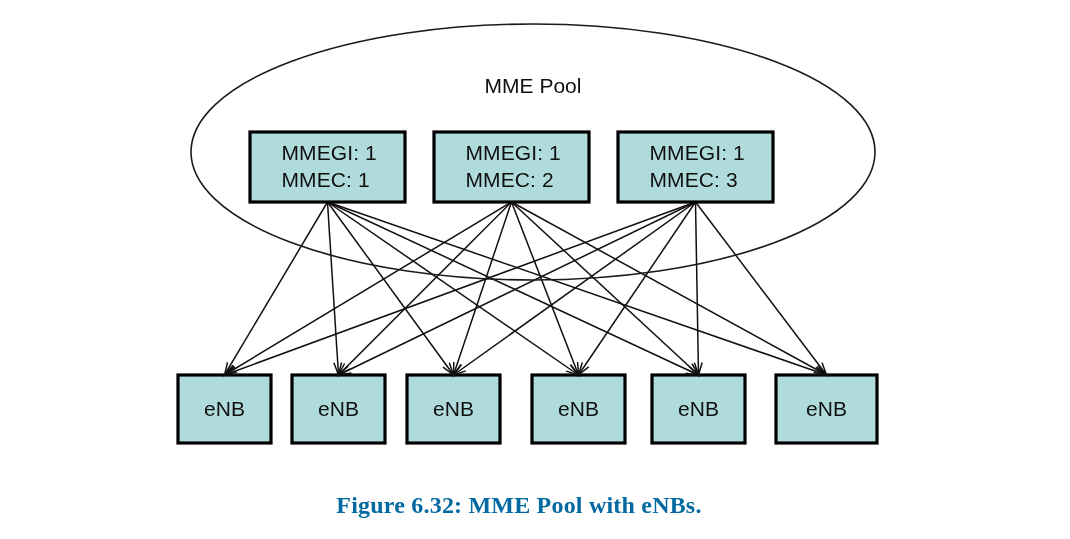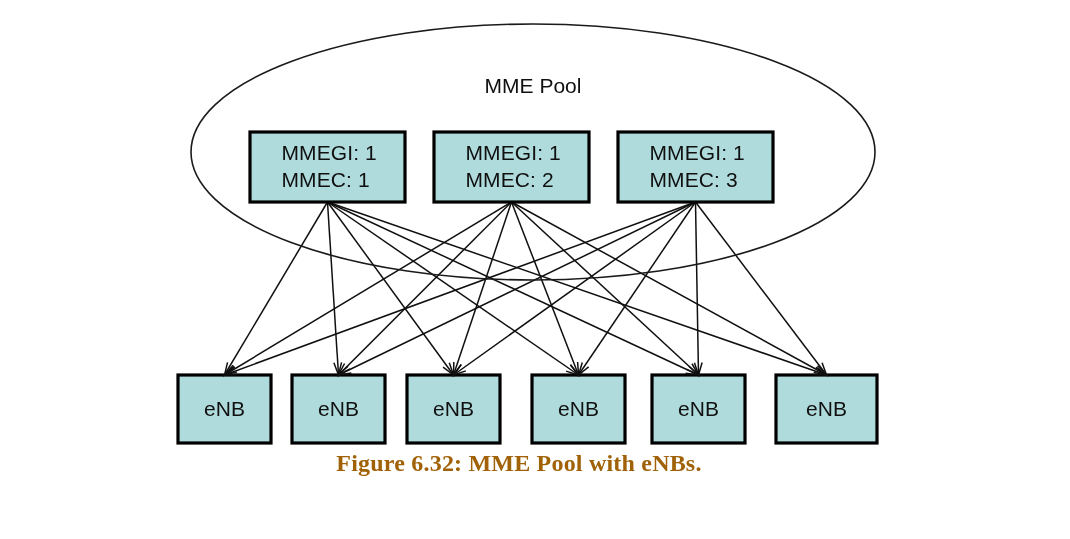--- a/index.html
+++ b/index.html
@@ -66,27 +66,27 @@
     text-anchor: middle;
   }
   .pool-title-text {
     font-size: 21px;
     text-anchor: middle;
     fill: #101010;
   }
   .caption {
     position: absolute;
     left: 0;
-    top: 450px;
+    top: 492px;
     width: 1038px;
     text-align: center;
     font-family: "Liberation Serif", serif;
     font-weight: bold;
     font-size: 24px;
-    color: #a16207;
+    color: #0369a1;
     letter-spacing: 0.2px;
   }
 </style>
 </head>
 <body>
 
 <div id="figure-root">
 
   <svg id="diagram-svg" viewBox="0 0 1070 539" xmlns="http://www.w3.org/2000/svg">
 

